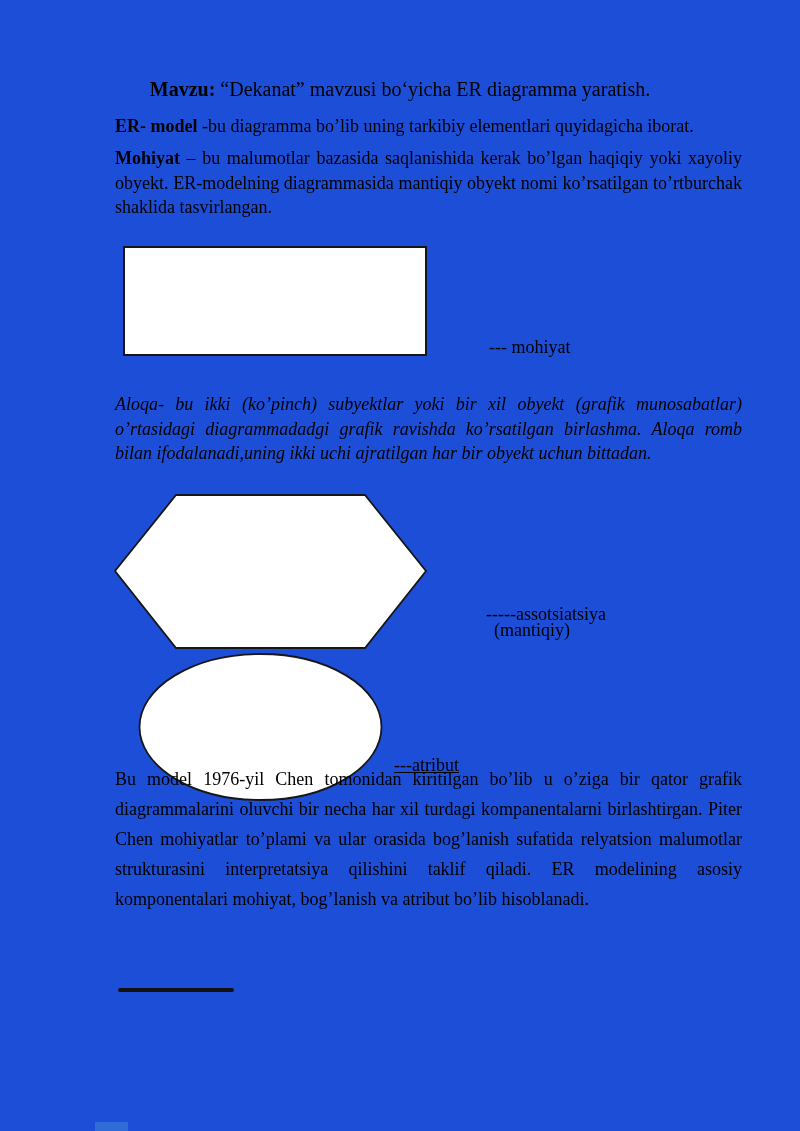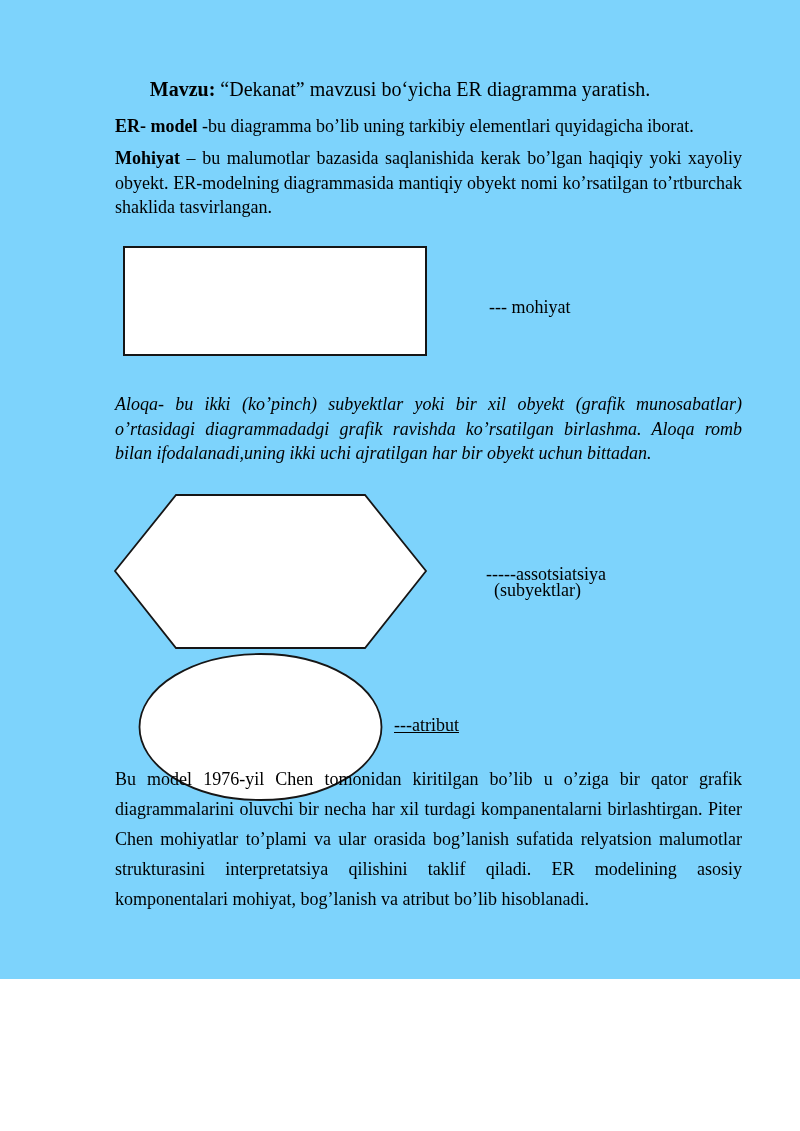--- a/index.html
+++ b/index.html
@@ -3,22 +3,22 @@
 <meta charset="utf-8">
 <style>
   html, body {
     margin: 0;
     padding: 0;
     background: #ffffff;
   }
   .page {
     position: relative;
     width: 800px;
-    height: 979px;
-    background: #7dd3fc;
+    height: 1131px;
+    background: #1d4ed8;
     font-family: "Liberation Serif", "DejaVu Serif", serif;
     color: #000000;
     overflow: hidden;
   }
   .abs { position: absolute; }
   .doc-title {
     left: 87px;
     top: 76px;
     width: 626px;
     text-align: center;
@@ -44,20 +44,21 @@
     top: 246px;
     width: 300px;
     height: 106px;
     border: 2px solid #161616;
     background: #ffffff;
   }
   .fig-label {
     font-size: 18px;
     line-height: 22px;
     white-space: nowrap;
+    margin-top: 40px;
   }
   .lbl-mohiyat   { left: 489px; top: 296px; }
   .lbl-assots    { left: 486px; top: 563px; }
   .lbl-birlashma { left: 494px; top: 579px; }
   .lbl-atribut   { left: 394px; top: 714px; text-decoration: underline; }
   .svg-shape { display: block; }
   .hex-wrap     { left: 112px; top: 491px; }
   .ellipse-wrap { left: 134px; top: 649px; }
   .bold-line {
     left: 118px;
@@ -90,21 +91,21 @@
   <div class="abs fig-label lbl-mohiyat">--- mohiyat</div>
 
   <div class="abs para p-aloqa"><span>Aloqa- bu ikki (ko’pinch) subyektlar yoki bir xil obyekt (grafik munosabatlar) o’rtasidagi diagrammadadgi grafik ravishda ko’rsatilgan birlashma. Aloqa romb bilan ifodalanadi,uning ikki uchi ajratilgan har bir obyekt uchun bittadan.</span></div>
 
   <div class="abs hex-wrap">
     <svg class="svg-shape" width="318" height="161" viewBox="0 0 318 161">
       <polygon points="64,4 253,4 314,80 253,157 64,157 3,80" fill="#ffffff" stroke="#161616" stroke-width="1.8"></polygon>
     </svg>
   </div>
   <div class="abs fig-label lbl-assots">-----assotsiatsiya</div>
-  <div class="abs fig-label lbl-birlashma">(subyektlar)</div>
+  <div class="abs fig-label lbl-birlashma">(mantiqiy)</div>
 
   <div class="abs ellipse-wrap">
     <svg class="svg-shape" width="253" height="156" viewBox="0 0 253 156">
       <ellipse cx="126.5" cy="78" rx="121" ry="73" fill="#ffffff" stroke="#161616" stroke-width="1.8"></ellipse>
     </svg>
   </div>
   <div class="abs fig-label lbl-atribut">---atribut</div>
 
   <div class="abs para p-model"><span>Bu model 1976-yil Chen tomonidan kiritilgan bo’lib u o’ziga bir qator grafik diagrammalarini oluvchi bir necha har xil turdagi kompanentalarni birlashtirgan. Piter Chen mohiyatlar to’plami va ular orasida bog’lanish sufatida relyatsion malumotlar strukturasini interpretatsiya qilishini taklif qiladi. ER modelining asosiy komponentalari mohiyat, bog’lanish va atribut bo’lib hisoblanadi.</span></div>
 

